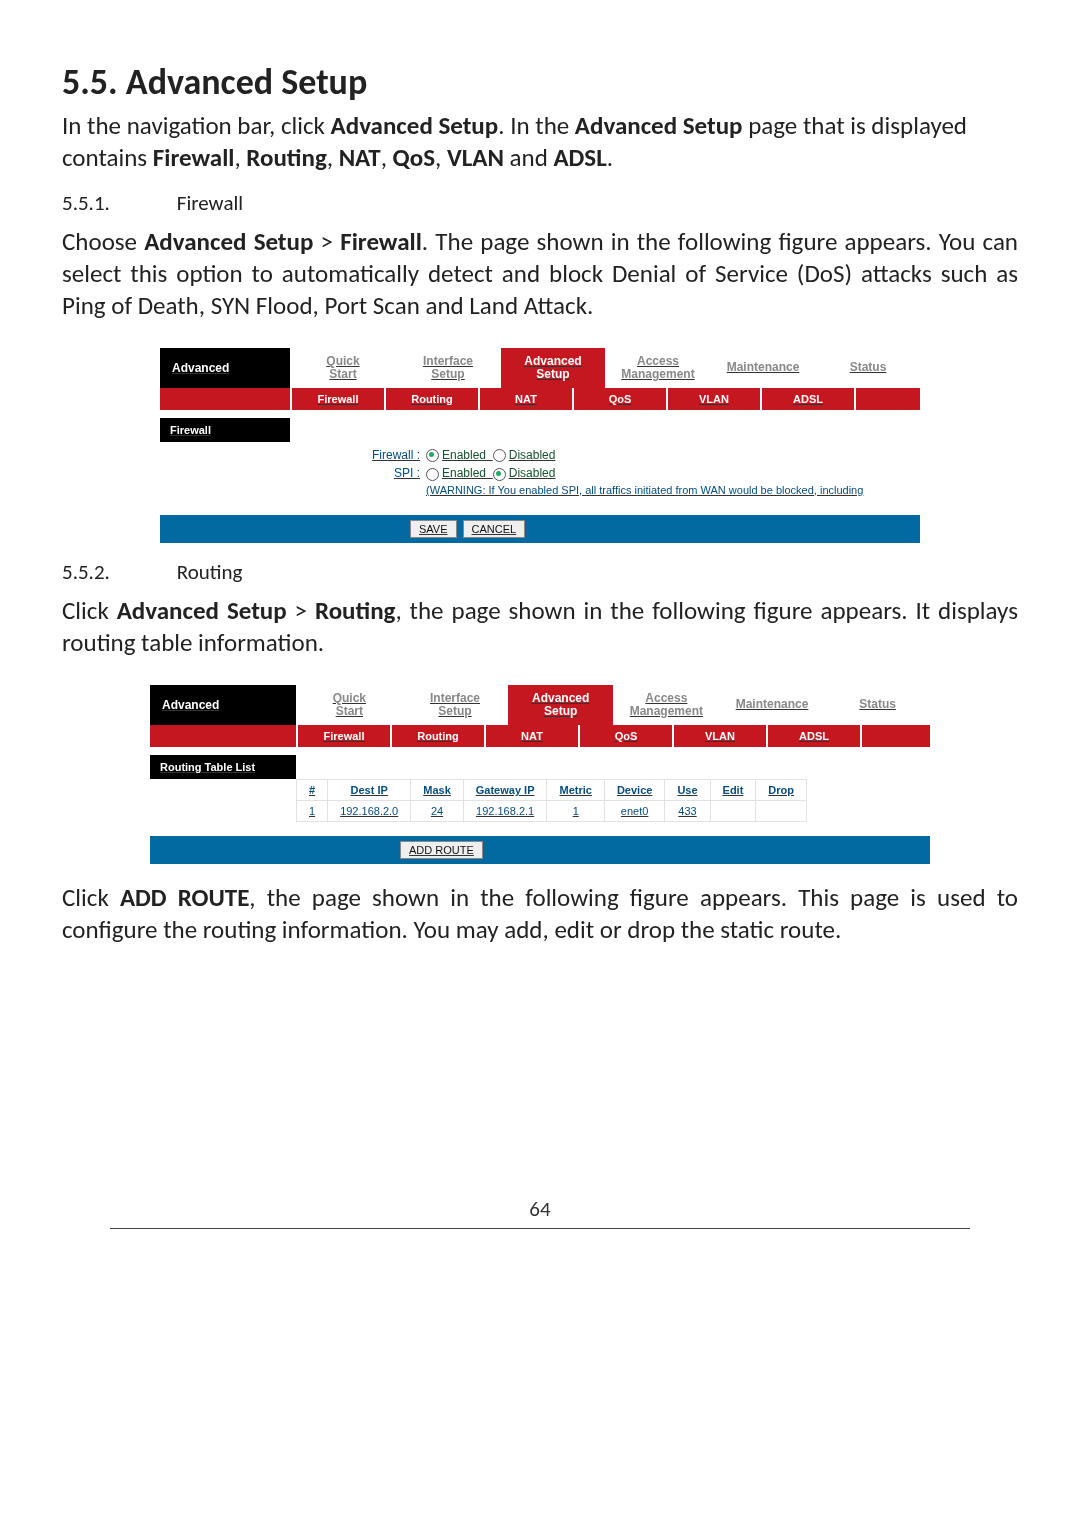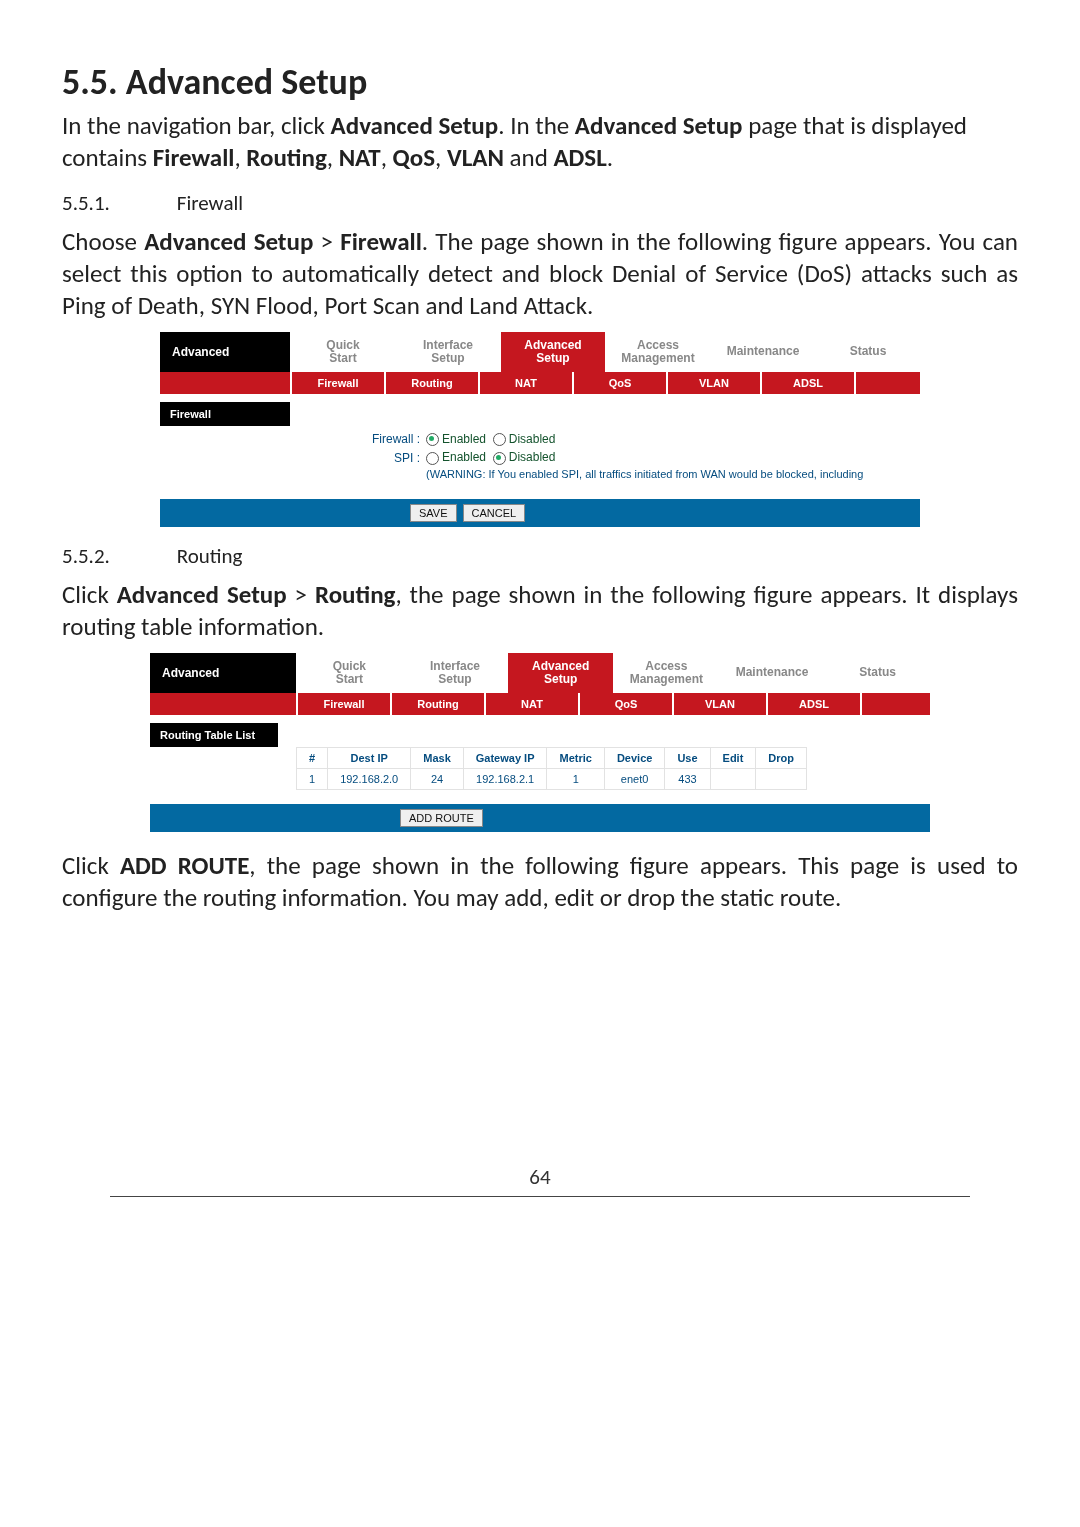--- a/index.html
+++ b/index.html
@@ -29,25 +29,26 @@
     font-weight: normal;
     margin: 16px 0 10px 0;
   }
   .doc-heading2 .hnum {
     display: inline-block;
     width: 110px;
   }
 
   
   .ui-shot {
-    margin: 10px auto 10px auto;
+    margin: 26px auto 10px auto;
     border: none;
     font-family: Arial, sans-serif;
     font-size: 12px;
     color: #333;
+    text-decoration: underline;
   }
   .ui-shot.shot1 { width: 760px; }
   .ui-shot.shot2 { width: 780px; }
 
   .tabrow {
     display: flex;
     align-items: stretch;
     height: 40px;
   }
   .tabrow .advcell {
@@ -121,37 +122,36 @@
     color: #fff;
     font-weight: bold;
     font-size: 11px;
     flex: 0 0 auto;
     text-align: left;
     padding: 6px 10px;
     box-sizing: border-box;
     height: 24px;
   }
   .shot1 .leftpanel { width: 130px; }
-  .shot2 .leftpanel { width: 128px; }
+  .shot2 .leftpanel { width: 146px; }
   .rightpanel {
     flex: 1 1 auto;
     background: #fff;
     padding: 0;
   }
 
   .formarea {
     background: #fff;
     padding: 4px 0 18px 0;
     color: #054c7f;
     font-size: 12px;
   }
   .formarea .row {
     display: flex;
     padding: 2px 0 2px 0;
-    align-items: flex-end;
   }
   .formarea .lbl {
     width: 260px;
     text-align: right;
     padding-right: 6px;
     color: #054c7f;
   }
   .formarea .val {
     flex: 1 1 auto;
     color: #14532d;

